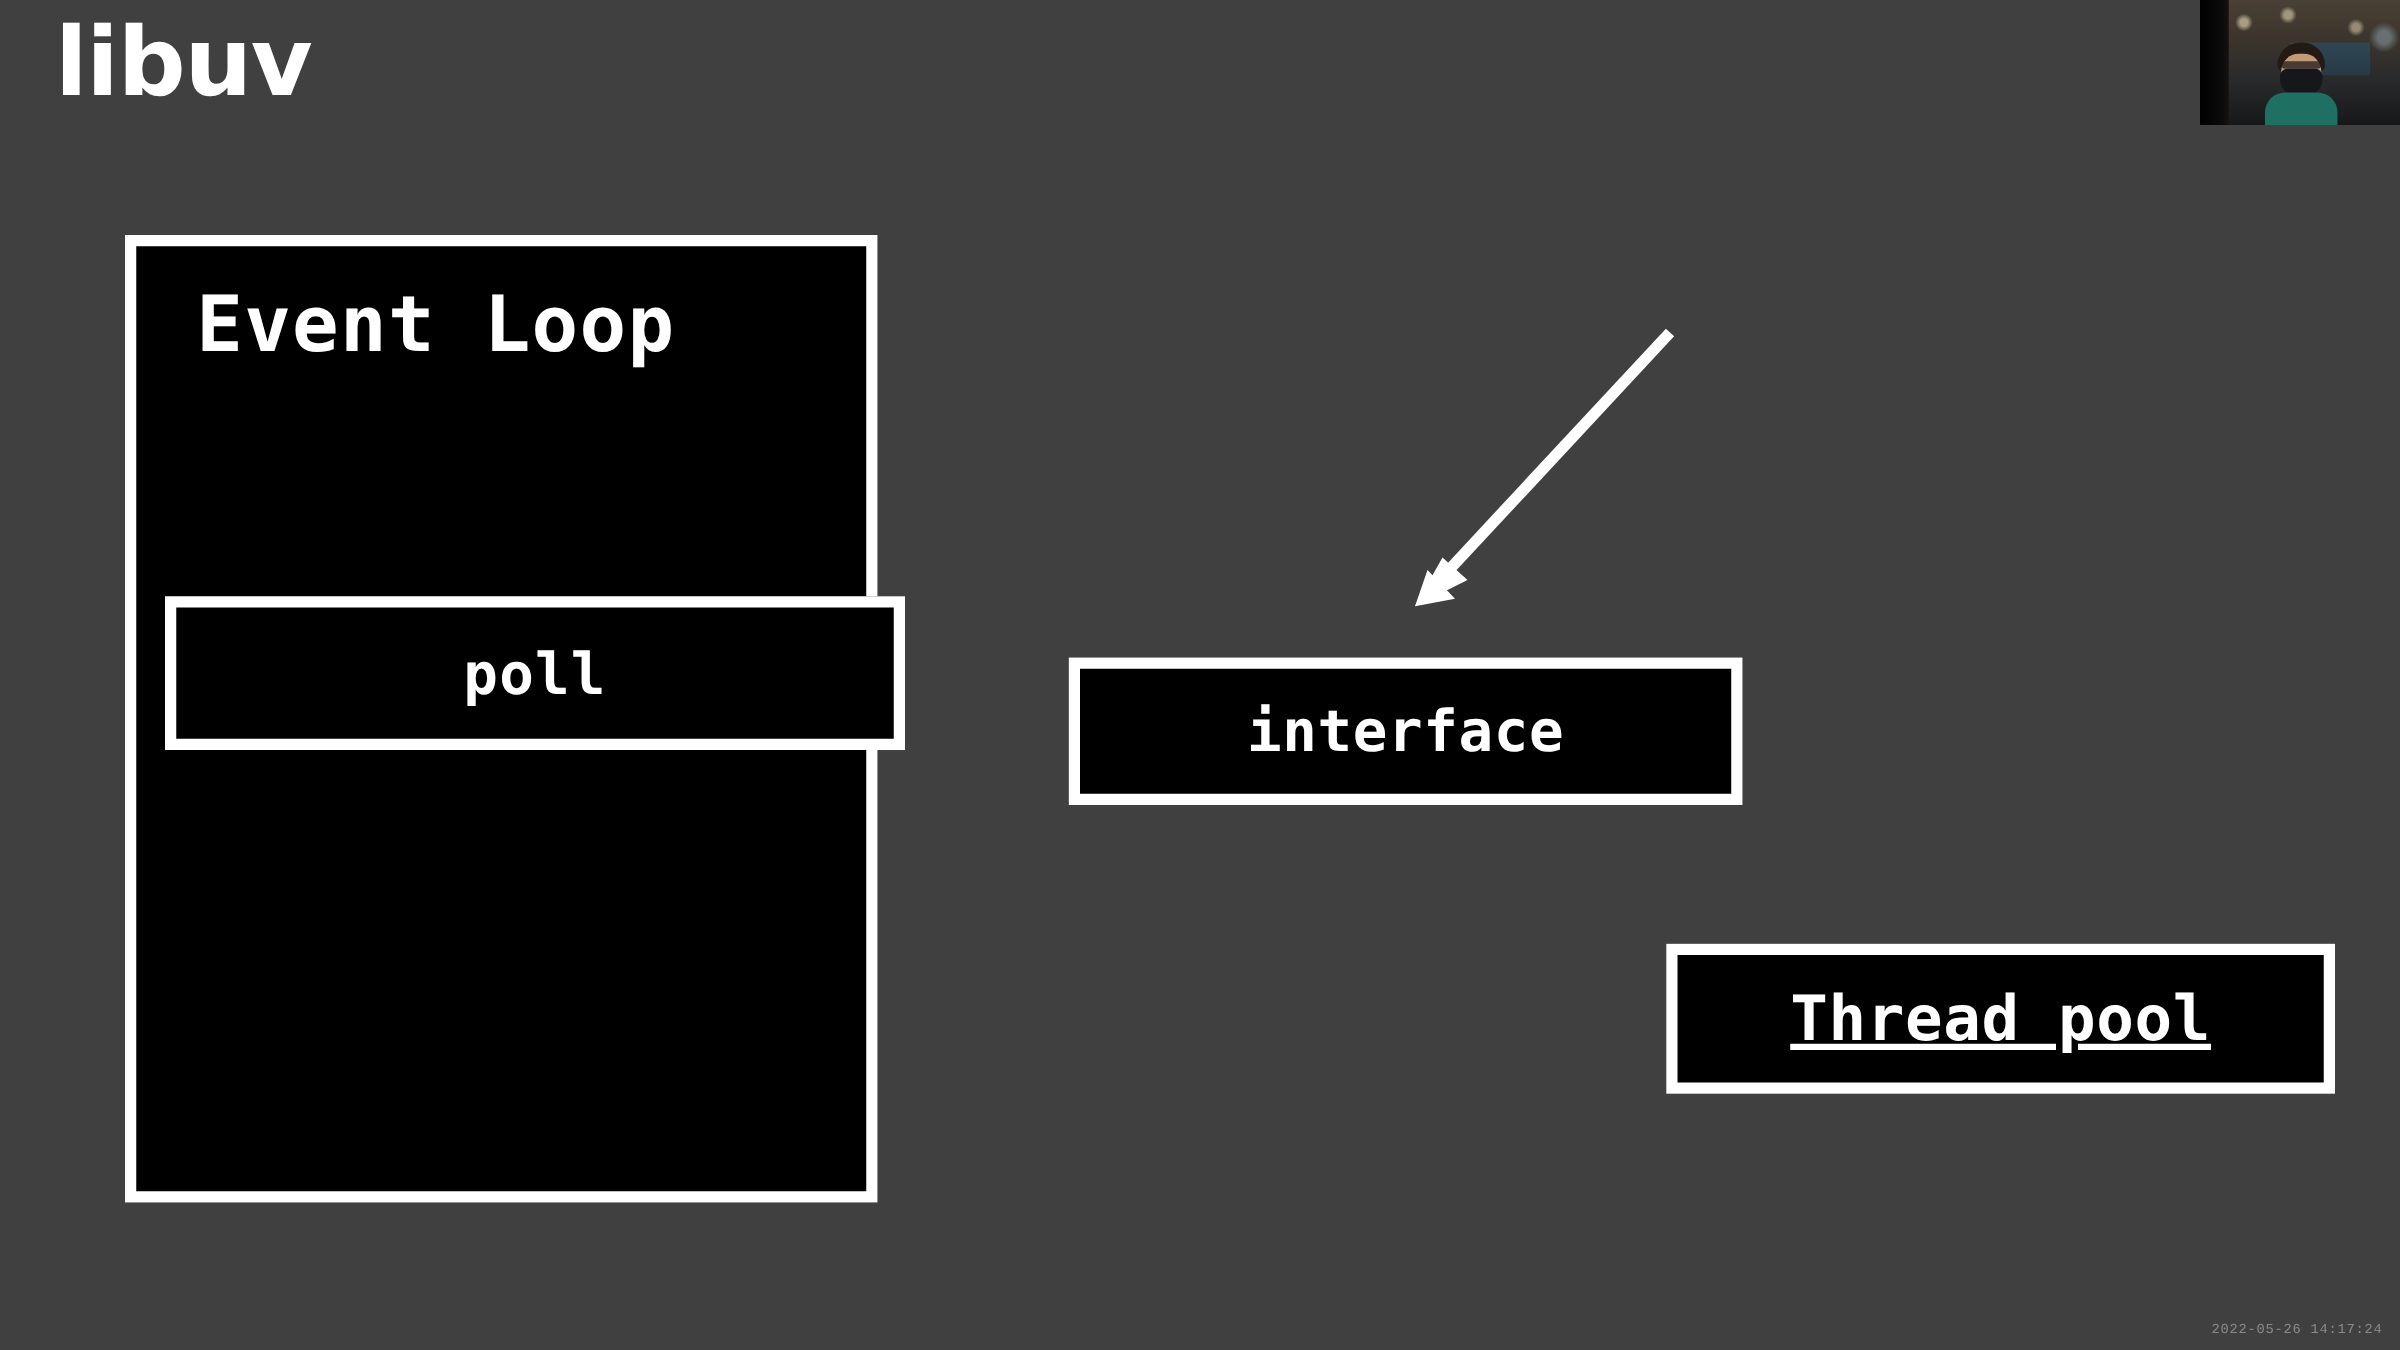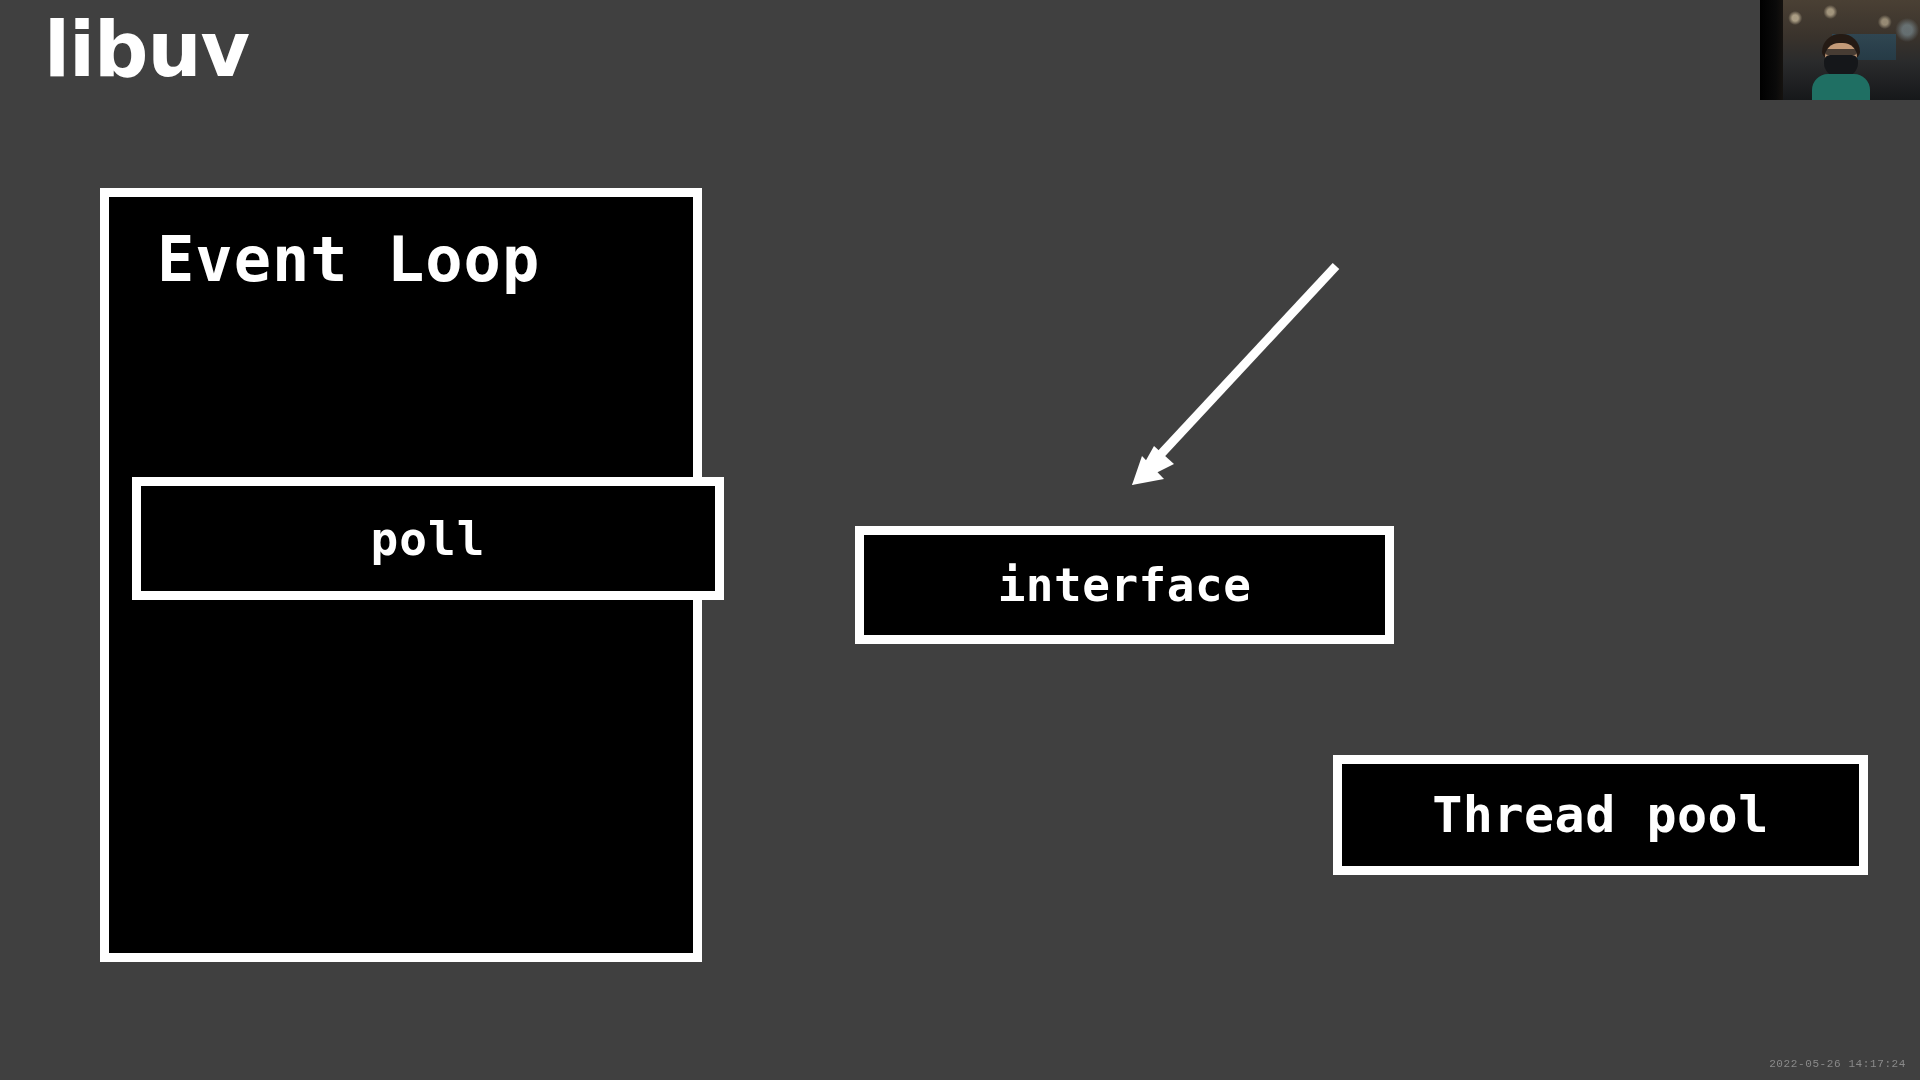--- a/index.html
+++ b/index.html
@@ -114,20 +114,21 @@
 
   
   #thread-pool-box {
     left: 1333px;
     top: 755px;
     width: 535px;
     height: 120px;
     display: flex;
     align-items: center;
     justify-content: center;
+    text-decoration: underline;
   }
   #thread-pool-label {
     font-size: 50px;
     letter-spacing: 0.5px;
   }
 
   
   #arrow-kernel-to-interface {
     position: absolute;
     left: 1080px;

